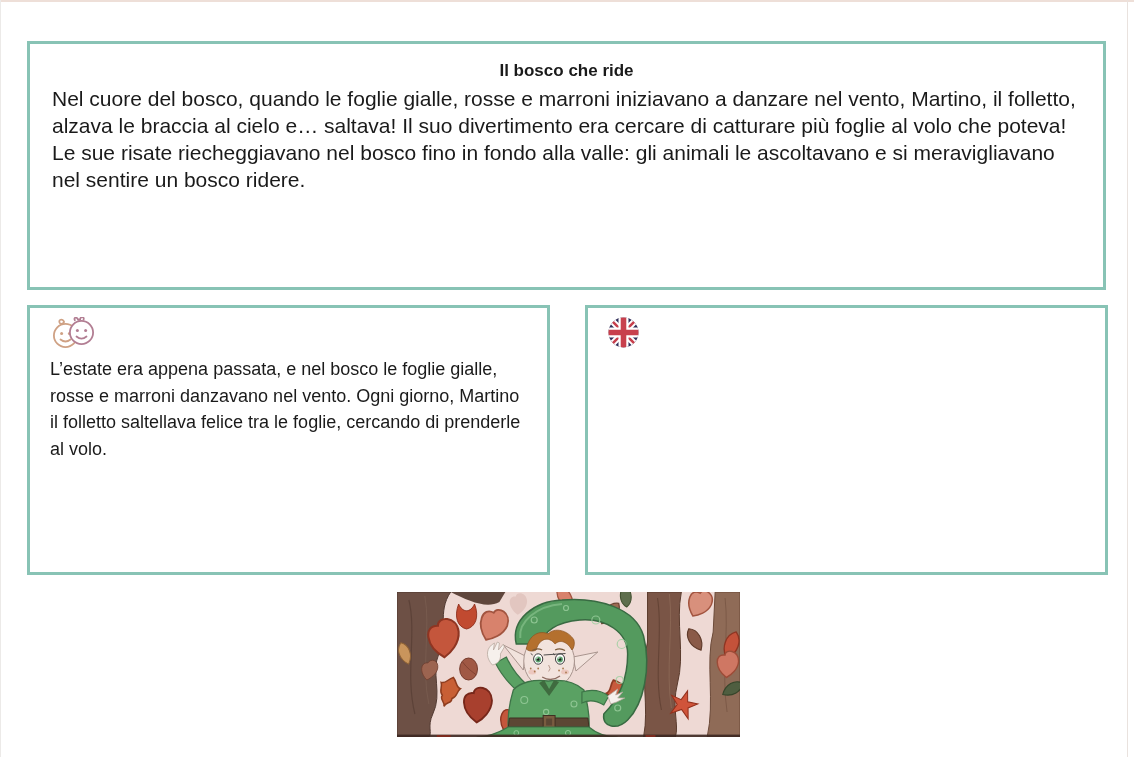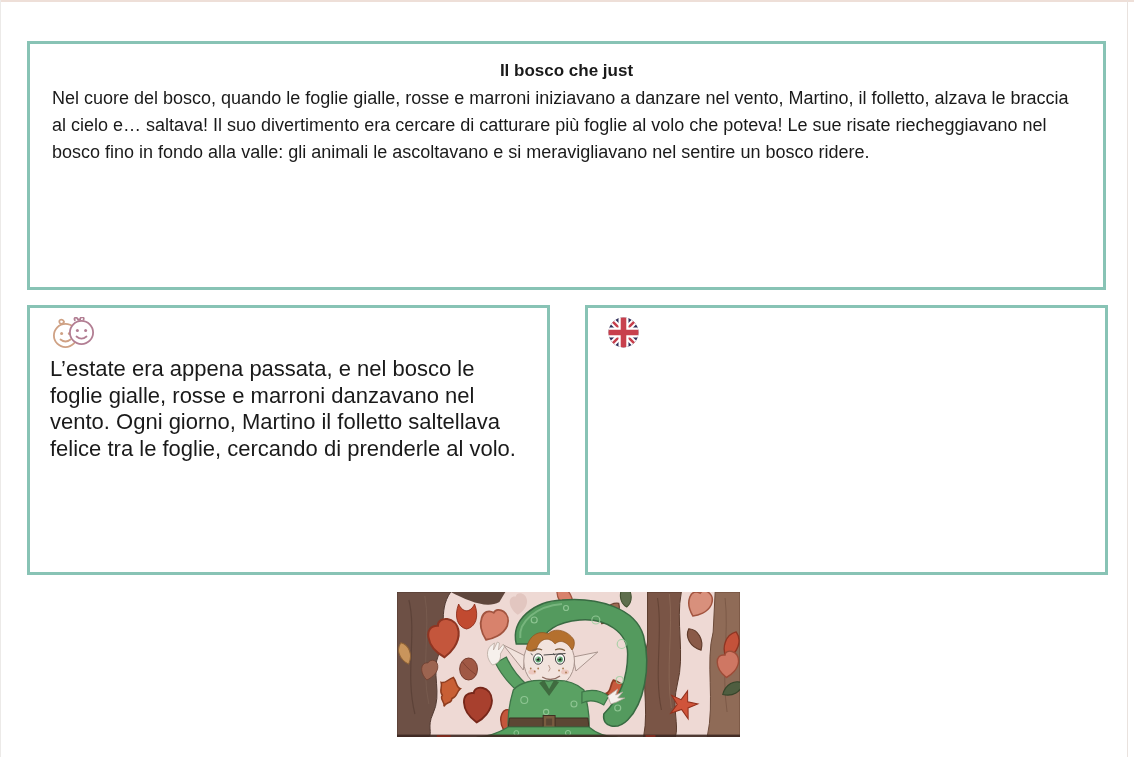--- a/index.html
+++ b/index.html
@@ -13,47 +13,47 @@
 
   .story-box{
     position:absolute;left:27px;top:41px;width:1079px;height:249px;
     border:3px solid #88c3b5;box-sizing:border-box;background:#fff;
     padding:14px 22px 0 22px;
   }
   .story-title{
     text-align:center;font-weight:700;font-size:17px;line-height:25px;margin:0 0 2px 0;
   }
   .story-body{
-    font-size:18px;line-height:27px;margin:0;color:#1a1a1a;
+    font-size:21px;line-height:27px;margin:0;color:#1a1a1a;
   }
 
   .panel{
     position:absolute;top:305px;height:270px;
     border:3px solid #88c3b5;box-sizing:border-box;background:#fff;
     padding:9px 16px 0 20px;
   }
   .panel-left{left:27px;width:523px;}
   .panel-right{left:585px;width:523px;}
   .panel-icon{height:39px;display:flex;align-items:flex-start;}
-  .panel-text{font-size:22px;line-height:26.5px;margin:0;color:#1a1a1a;}
+  .panel-text{font-size:18px;line-height:26.5px;margin:0;color:#1a1a1a;}
 
   .illustration{
     position:absolute;left:397px;top:592px;width:343px;height:145px;
   }
   .illustration svg{display:block;}
 </style>
 </head>
 <body>
 
 <div class="page-top-edge"></div>
 <div class="page-left-edge"></div>
 <div class="page-right-edge"></div>
 
 <section class="story-box">
-  <h1 class="story-title">Il bosco che just</h1>
+  <h1 class="story-title">Il bosco che ride</h1>
   <p class="story-body">Nel cuore del bosco, quando le foglie gialle, rosse e marroni iniziavano a danzare nel vento, Martino, il folletto, alzava le braccia al cielo e… saltava! Il suo divertimento era cercare di catturare più foglie al volo che poteva! Le sue risate riecheggiavano nel bosco fino in fondo alla valle: gli animali le ascoltavano e si meravigliavano nel sentire un bosco ridere.</p>
 </section>
 
 <section class="panel panel-left">
   <div class="panel-icon">
     <svg width="47" height="33" viewBox="0 0 47 33" aria-hidden="true">
 
       <g fill="none" stroke="#cfa184" stroke-width="1.8" stroke-linecap="round">
         <circle cx="15.5" cy="18.5" r="11.6"></circle>
         <path d="M14,4.5 C12,1.5 8.5,2.5 9.5,5.5 C10.3,7.6 13,7.2 14,5.2"></path>

